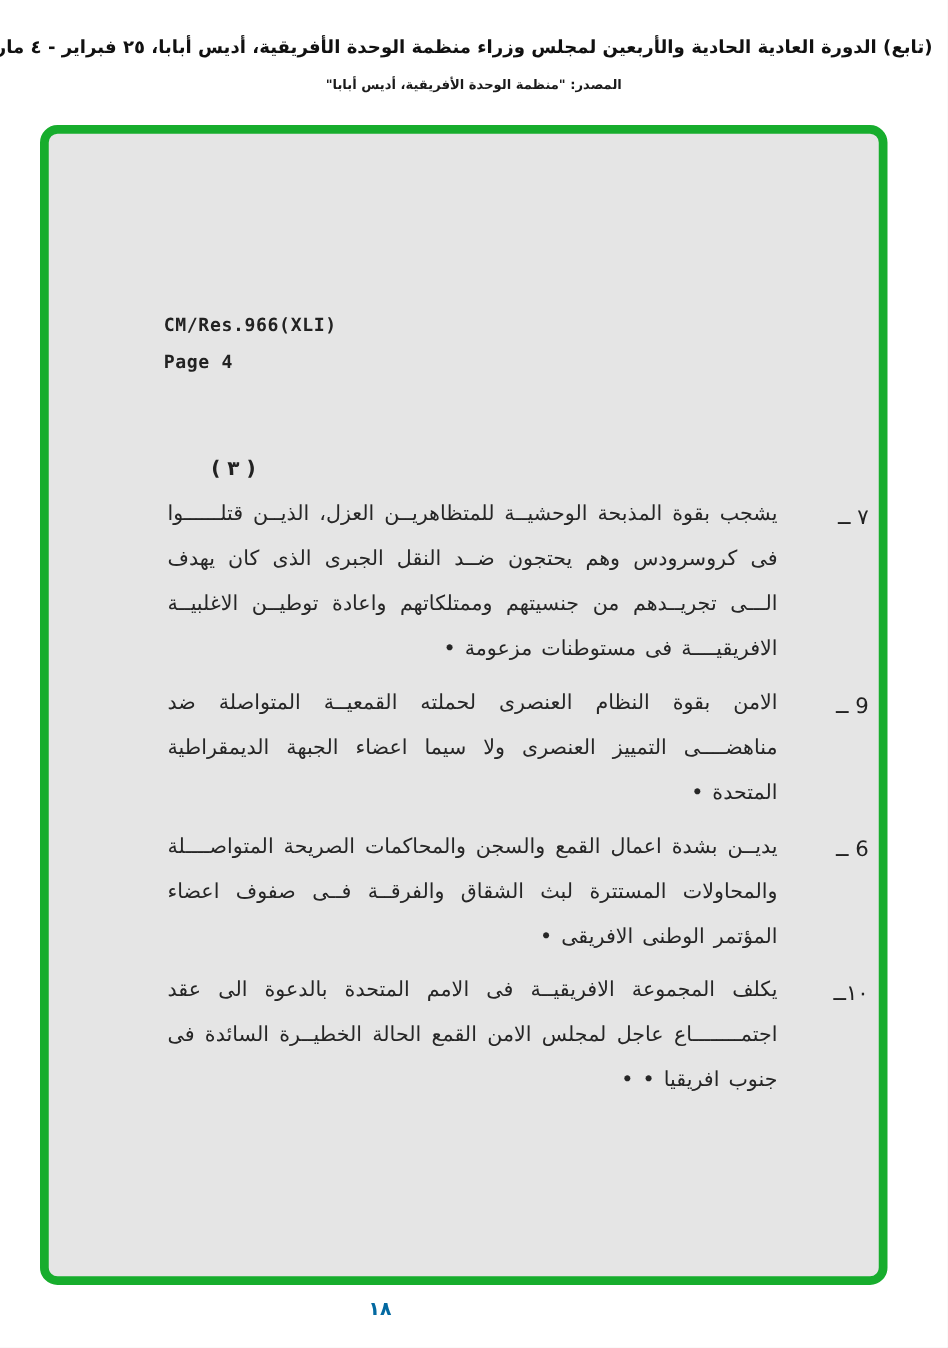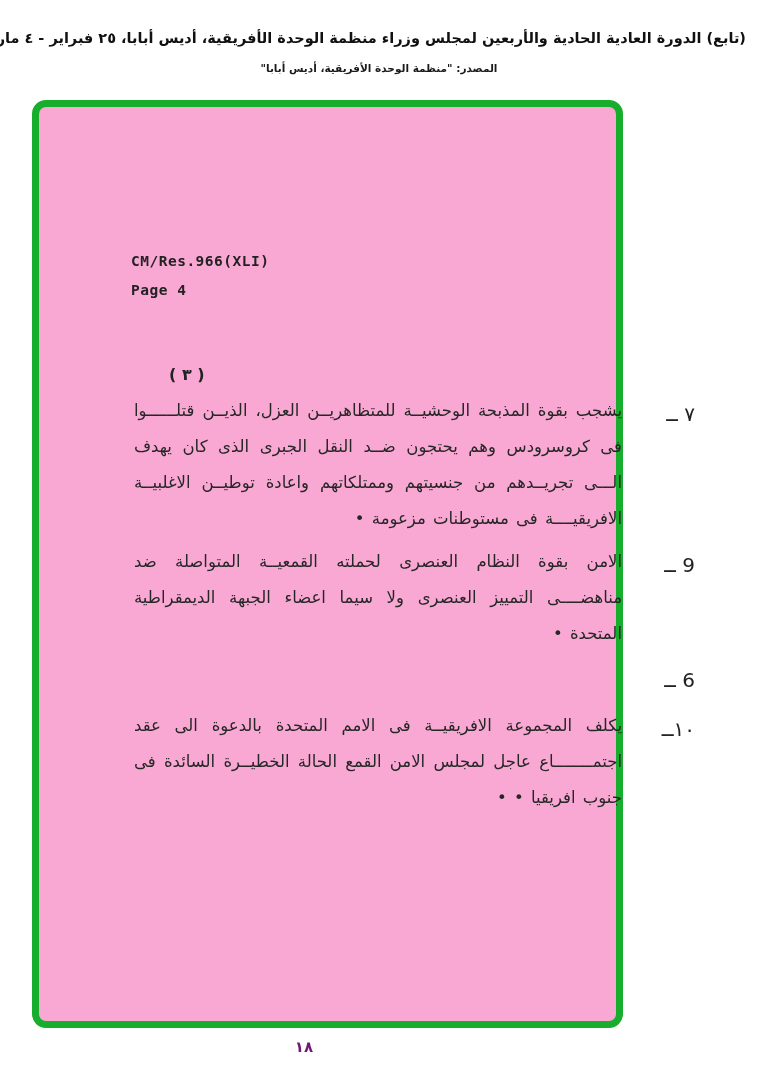--- a/index.html
+++ b/index.html
@@ -22,24 +22,24 @@
   }
   .caption-line2 {
     position: absolute; top: 62px; left: 0; width: 758px;
     direction: rtl; text-align: center;
     font-size: 10.5px; font-weight: bold; color: #1a1a1a;
   }
 
   
   .scan-frame {
     position: absolute; left: 32px; top: 100px;
-    width: 591px; height: 928px;
+    width: 678px; height: 928px;
     border: 7px solid #17ad2d;
     border-radius: 14px;
-    background: #f9a8d4;
+    background: #e5e5e5;
   }
 
   
   .ref-block {
     position: absolute; left: 92px; top: 146px;
     font-family: "DejaVu Sans Mono", monospace;
     font-weight: bold; color: #222;
     font-size: 14.5px; letter-spacing: 0.5px;
   }
   .ref-line { display: block; }
@@ -55,39 +55,39 @@
 
   
   .items {
     position: absolute; left: 95px; top: 286px; width: 563px;
     direction: rtl;
   }
   .item { display: flex; direction: rtl; margin-bottom: 7px; }
   .item-num {
     flex: 0 0 75px;
     direction: rtl; text-align: right;
-    font-size: 20px; font-weight: 500; color: #222;
+    font-size: 17px; font-weight: 500; color: #222;
     line-height: 42px;
     padding-right: 2px;
     white-space: nowrap;
   }
   .item-text {
     flex: 1 1 auto;
     direction: rtl;
     text-align: justify;
     font-size: 16.5px; font-weight: 500; color: #262626;
     line-height: 36px;
     word-spacing: 2px;
   }
 
   
   .folio {
     position: absolute; top: 1038px; left: 0; width: 608px;
     text-align: center; direction: rtl;
-    font-size: 15px; font-weight: bold; color: #701a75;
+    font-size: 15px; font-weight: bold; color: #0369a1;
     letter-spacing: 2px;
   }
 </style>
 </head>
 <body>
 
 <div class="page">
 
   <div class="caption-line1">(تابع)  الدورة العادية الحادية والأربعين لمجلس وزراء منظمة الوحدة الأفريقية، أديس أبابا، ٢٥ فبراير - ٤ مارس ١٩٨٥</div>
 
@@ -109,20 +109,21 @@
         <div class="item-text">يشجب بقوة المذبحة الوحشيــة للمتظاهريــن العزل، الذيــن قتلــــــوا فى كروسرودس وهم يحتجون ضــد النقل الجبرى الذى كان يهدف الـــى تجريــدهم من جنسيتهم وممتلكاتهم واعادة توطيــن الاغلبيــة الافريقيــــة فى مستوطنات مزعومة •</div>
       </div>
 
       <div class="item">
         <div class="item-num">9 ــ</div>
         <div class="item-text">الامن بقوة النظام العنصرى لحملته القمعيــة المتواصلة ضد مناهضــــى التمييز العنصرى ولا سيما اعضاء الجبهة الديمقراطية المتحدة •</div>
       </div>
 
       <div class="item">
         <div class="item-num">6 ــ</div>
+        <div class="item-text">يديــن بشدة اعمال القمع والسجن والمحاكمات الصريحة المتواصــــلة والمحاولات المستترة لبث الشقاق والفرقــة فــى صفوف اعضاء المؤتمر الوطنى الافريقى •</div>
       </div>
 
       <div class="item">
         <div class="item-num">١٠ــ</div>
         <div class="item-text">يكلف المجموعة الافريقيــة فى الامم المتحدة بالدعوة الى عقد اجتمــــــــاع عاجل لمجلس الامن القمع الحالة الخطيــرة السائدة فى جنوب افريقيا • •</div>
       </div>
 
     </div>
   </div>
 

